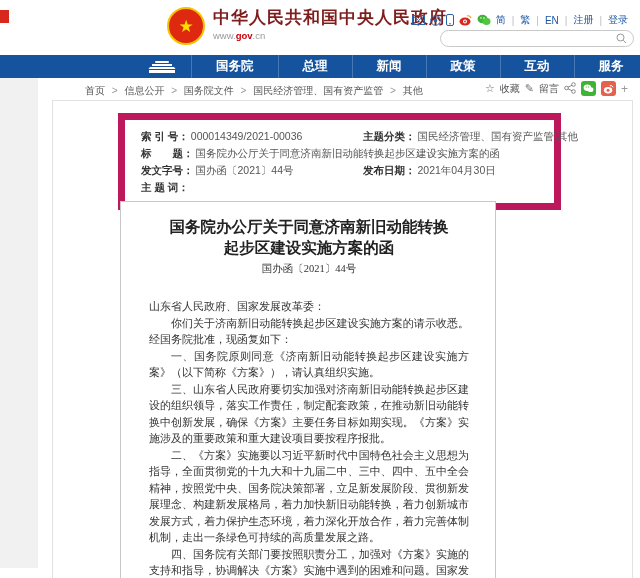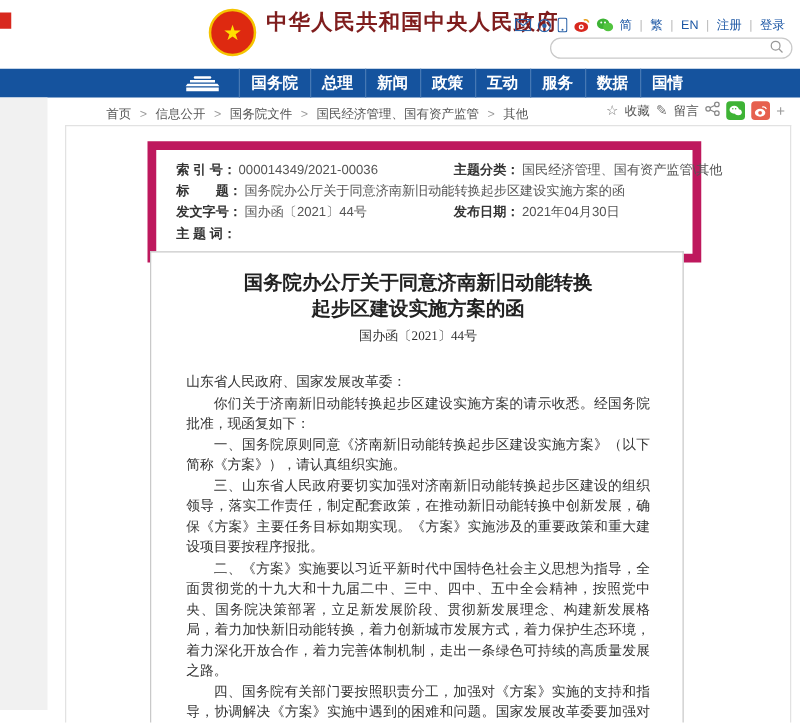--- a/index.html
+++ b/index.html
@@ -21,21 +21,21 @@
   .top-icons{position:absolute;right:12px;top:13px;display:flex;align-items:center;gap:5px;font-size:10px;color:#1c57a5;}
   .top-icons svg{display:block;}
   .lang-link{color:#1c57a5;cursor:pointer;}
   .lang-sep{color:#bbb;margin:0 1px;}
   .search-box{position:absolute;right:6px;top:30px;width:180px;height:15px;border:1px solid #c9c9c9;border-radius:9px;
     display:flex;align-items:center;justify-content:flex-end;padding:0 6px;background:#fff;}
   .search-box input{border:none;outline:none;flex:1;font-size:10px;height:12px;background:transparent;}
   
   .nav{position:absolute;top:55px;left:0;width:640px;height:23px;background:#15539e;display:flex;align-items:stretch;color:#fff;}
   .nav-gate{display:flex;align-items:center;margin-left:133px;padding:0 14px;}
-  .nav-item{display:flex;align-items:center;padding:0 9px;font-size:12.5px;font-weight:bold;
+  .nav-item{display:flex;align-items:center;padding:0 24px;font-size:12.5px;font-weight:bold;
     border-left:1px solid #4678b4;cursor:pointer;white-space:nowrap;}
   
   .gray-strip{position:absolute;left:0;top:78px;width:38px;height:490px;background:#f1f1f1;}
   .crumbs{position:absolute;top:84px;left:85px;font-size:10px;color:#555;white-space:nowrap;}
   .crumbs .sep{color:#999;margin:0 4px;}
   .crumbs .crumb{cursor:pointer;}
   .crumb-actions{position:absolute;top:81px;right:12px;display:flex;align-items:center;gap:5px;font-size:10px;color:#555;}
   .glyph{font-size:11px;color:#777;}
   .sq-icon{width:15px;height:15px;border-radius:3px;display:flex;align-items:center;justify-content:center;}
   .sq-wechat{background:#3eb335;}
@@ -47,38 +47,39 @@
   
   .meta-box{position:absolute;left:65px;top:12px;width:429px;border:7px solid #be185d;padding:8px 0 7px 0;background:#fff;}
   .m-row{display:flex;line-height:17px;font-size:10.5px;}
   .m-cell{display:flex;padding-left:16px;}
   .m-cell.left{width:206px;flex:none;}
   .m-cell.right{flex:1;}
   .m-label{font-weight:bold;color:#333;white-space:pre;flex:none;}
   .m-value{color:#555;margin-left:2px;white-space:nowrap;}
   .m-value.wrap{white-space:normal;}
   
-  .article-box{position:absolute;left:67px;top:100px;width:427px;height:378px;border:1px solid #c9c9c9;border-bottom:none;
+  .article-box{position:absolute;left:67px;top:100px;width:376px;height:378px;border:1px solid #c9c9c9;border-bottom:none;
     background:#fff;padding:14px 26px 0 28px;box-sizing:border-box;
     font-family:"Liberation Serif","DejaVu Serif",serif;color:#333;}
   .doc-title{text-align:center;font-weight:bold;font-size:15.5px;line-height:21px;color:#222;}
   .docno{text-align:center;font-size:10.5px;margin-top:4px;color:#333;}
   .addressee{font-size:11px;line-height:16.5px;margin-top:22px;}
   .para{font-size:11px;line-height:16.5px;text-indent:2em;text-align:justify;margin:0;}
 </style>
 </head>
 <body>
 
 <div class="top">
   <div class="red-notch"></div>
 
   <div class="logo-wrap">
     <div class="emblem">★</div>
     <div class="site-text">
       <div class="site-title">中华人民共和国中央人民政府</div>
+      <div class="site-url"><span>www.</span><span class="gov">gov</span><span>.cn</span></div>
     </div>
   </div>
 
   <div class="top-icons">
     <span>
       <svg width="13" height="10" viewBox="0 0 13 10">
           <rect x="0.5" y="0.5" width="12" height="9" fill="none" stroke="#2a62a8"></rect>
           <path d="M0.5 0.5 L6.5 5.5 L12.5 0.5" fill="none" stroke="#2a62a8"></path>
         </svg>
     </span>

